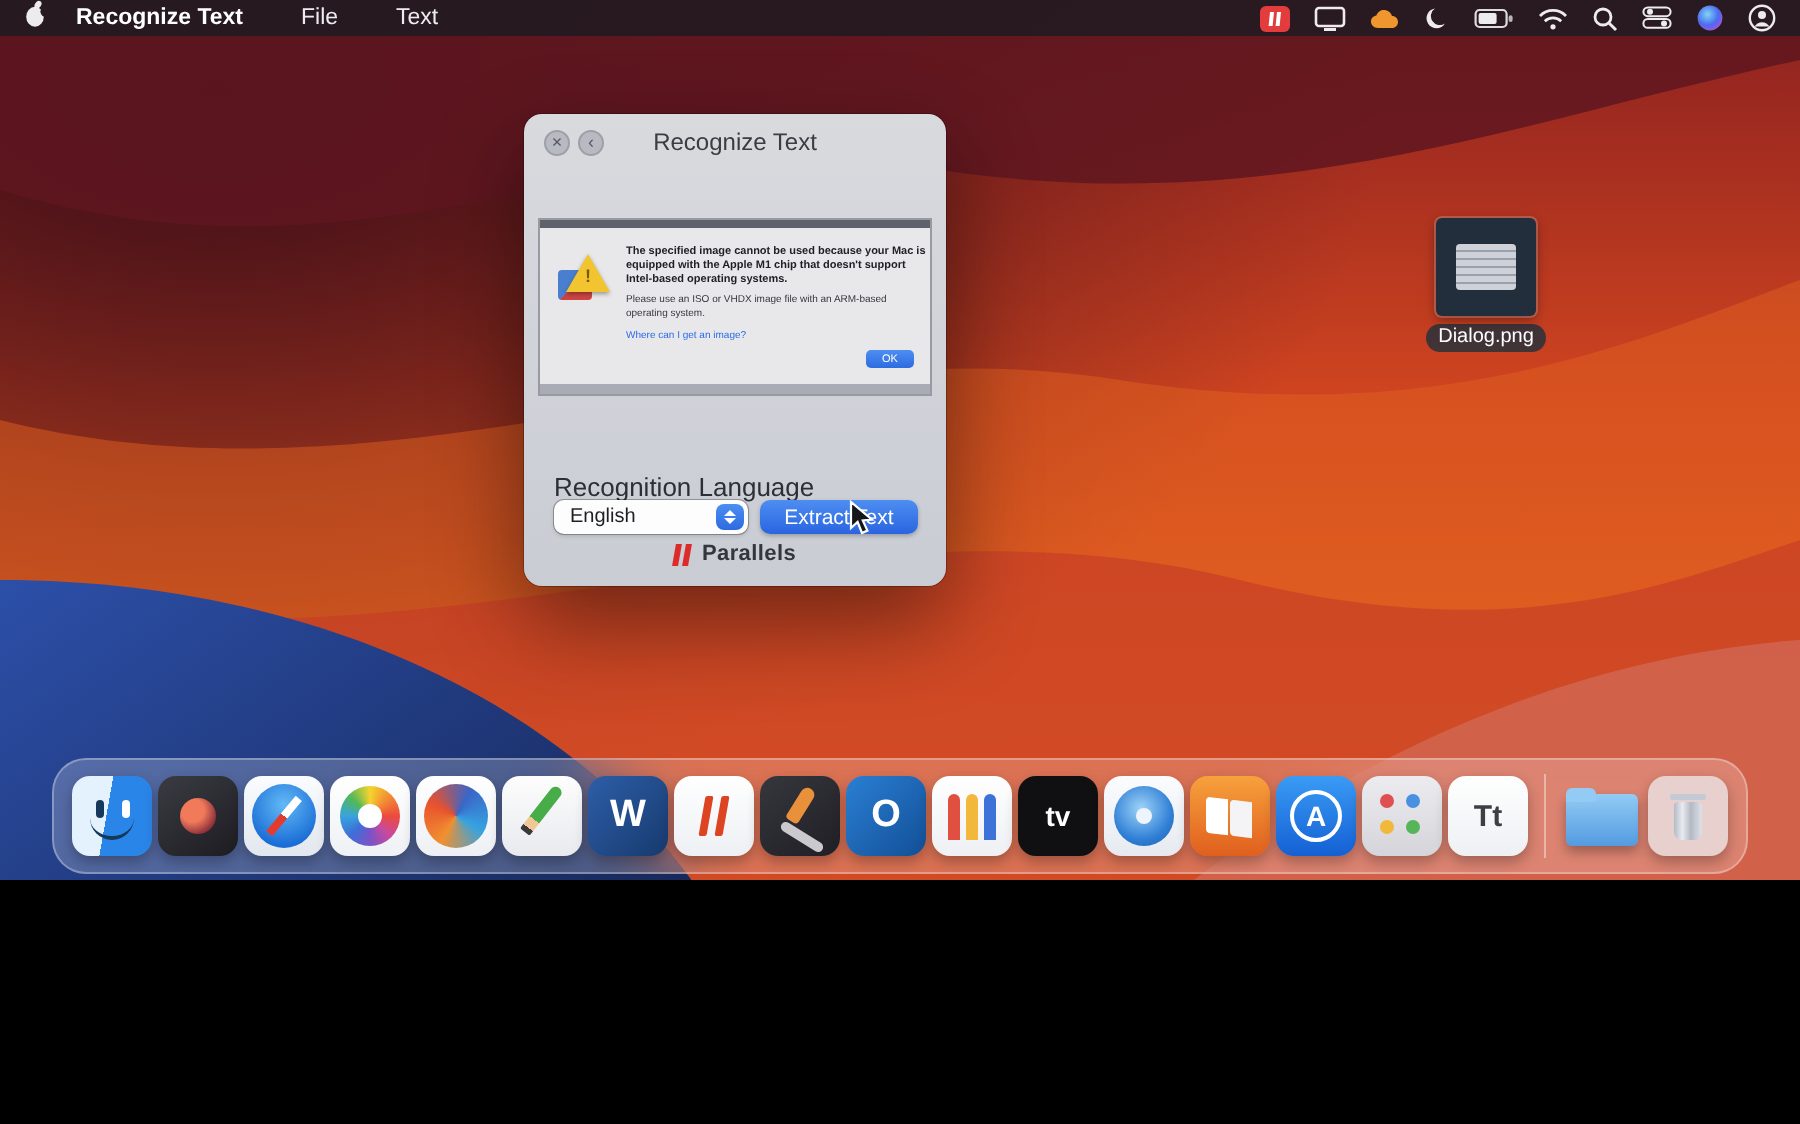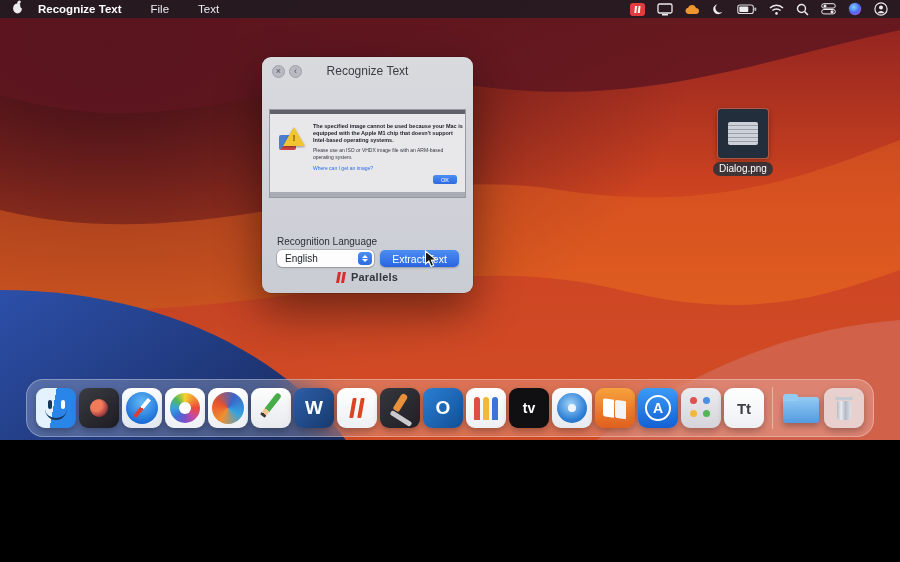--- a/index.html
+++ b/index.html
@@ -40,21 +40,21 @@
     font-size:9px;font-weight:bold;color:#7a5a00;}
   .alert-text{position:absolute;left:43px;top:9px;width:150px;}
   .alert-title{font-size:5.5px;font-weight:bold;color:#1d1f24;line-height:1.3;}
   .alert-body{font-size:5px;color:#34373d;line-height:1.35;margin-top:3px;}
   .alert-link{font-size:5px;color:#2b6be8;margin-top:4px;}
   .alert-ok{position:absolute;right:8px;bottom:8px;width:24px;height:9px;border-radius:2.5px;
     background:linear-gradient(180deg,#4d8ef2,#2d6be0);color:#fff;font-size:5.5px;
     display:flex;align-items:center;justify-content:center;}
   .preview-bottombar{position:absolute;left:0;right:0;bottom:0;height:5px;background:#a9acb4;}
 
-  .lang-label{position:absolute;left:15px;top:179px;font-size:10px;color:#2c2f35;}
+  .lang-label{position:absolute;left:15px;top:179px;font-size:13px;color:#2c2f35;}
   .lang-select{position:absolute;left:15px;top:193px;width:97px;height:17px;background:#fdfdfe;
     border-radius:5px;box-shadow:0 0 0 .5px rgba(0,0,0,.28),0 1px 2px rgba(0,0,0,.15);
     display:flex;align-items:center;font-size:10px;color:#1d1f24;padding-left:8px;box-sizing:border-box;cursor:default;}
   .stepper{position:absolute;right:2px;top:2px;bottom:2px;width:14px;border-radius:4px;
     background:linear-gradient(180deg,#4d8ef2,#2d6be0);
     display:flex;flex-direction:column;align-items:center;justify-content:center;gap:1.5px;}
   .stepper i{display:block;width:0;height:0;border-left:3px solid transparent;border-right:3px solid transparent;}
   .stepper .up{border-bottom:3.5px solid #fff;}
   .stepper .dn{border-top:3.5px solid #fff;}
   .extract-btn{position:absolute;left:118px;top:193px;width:79px;height:17px;border:none;border-radius:5px;

